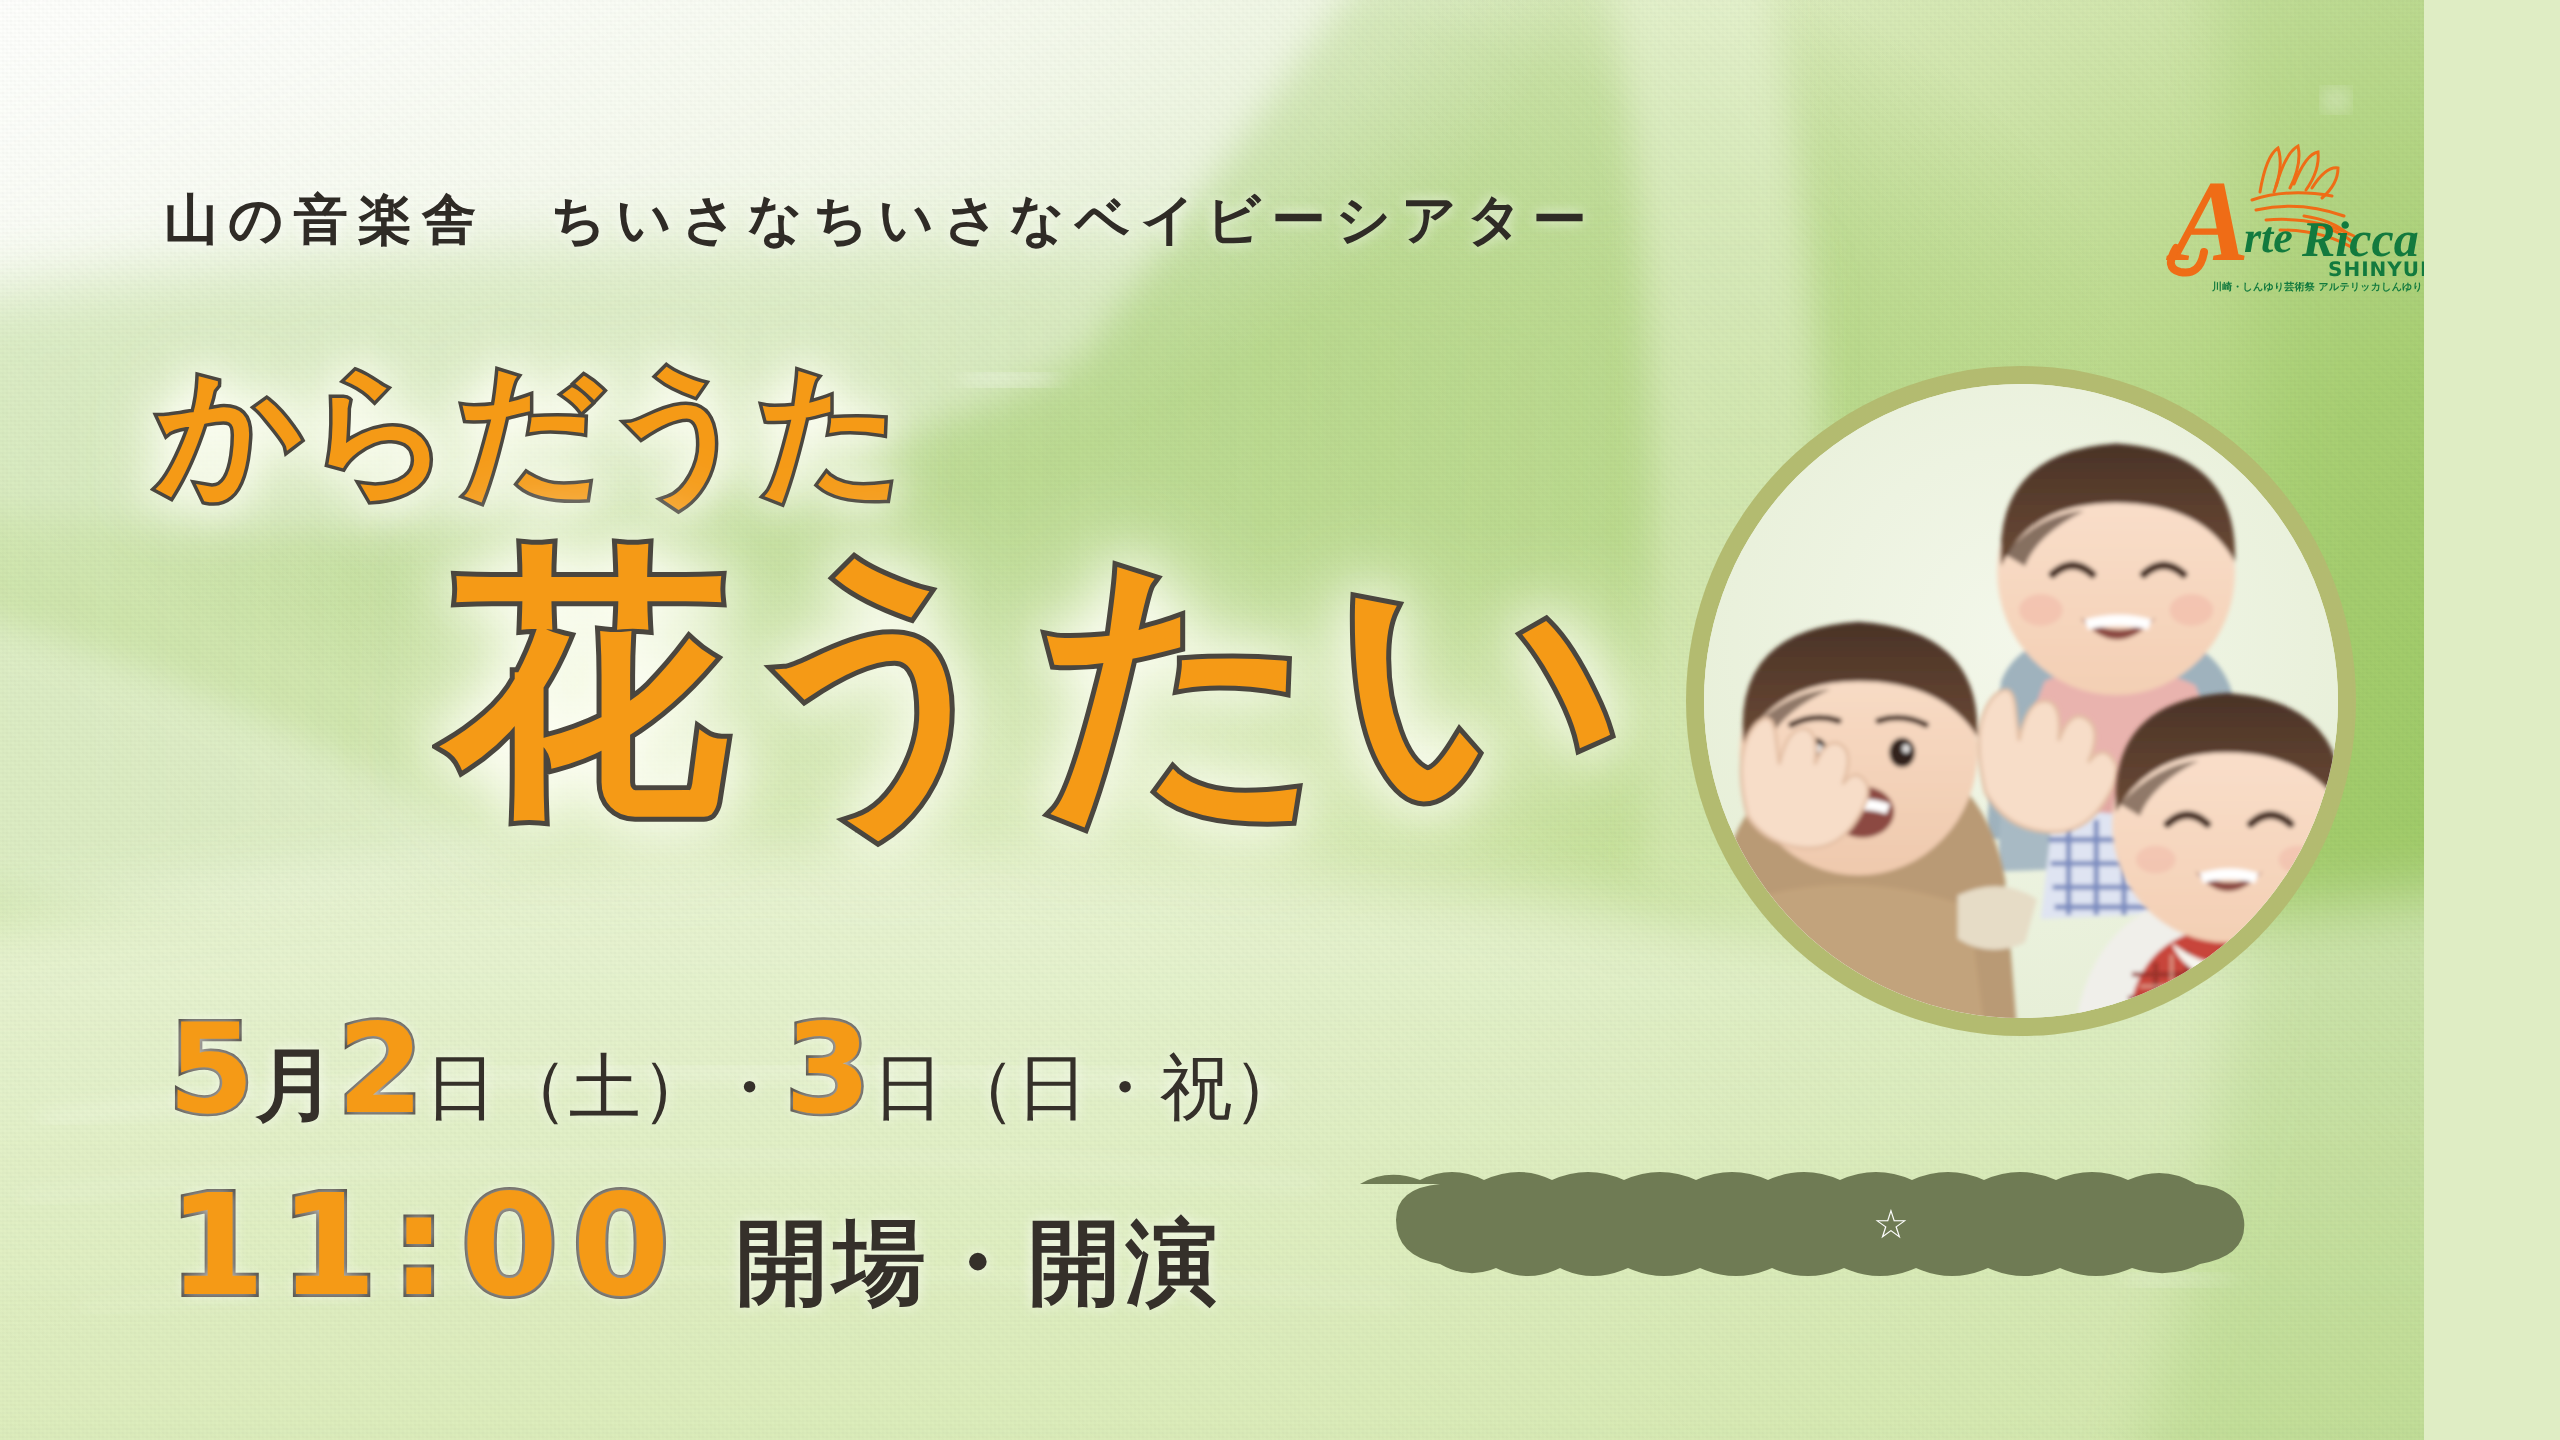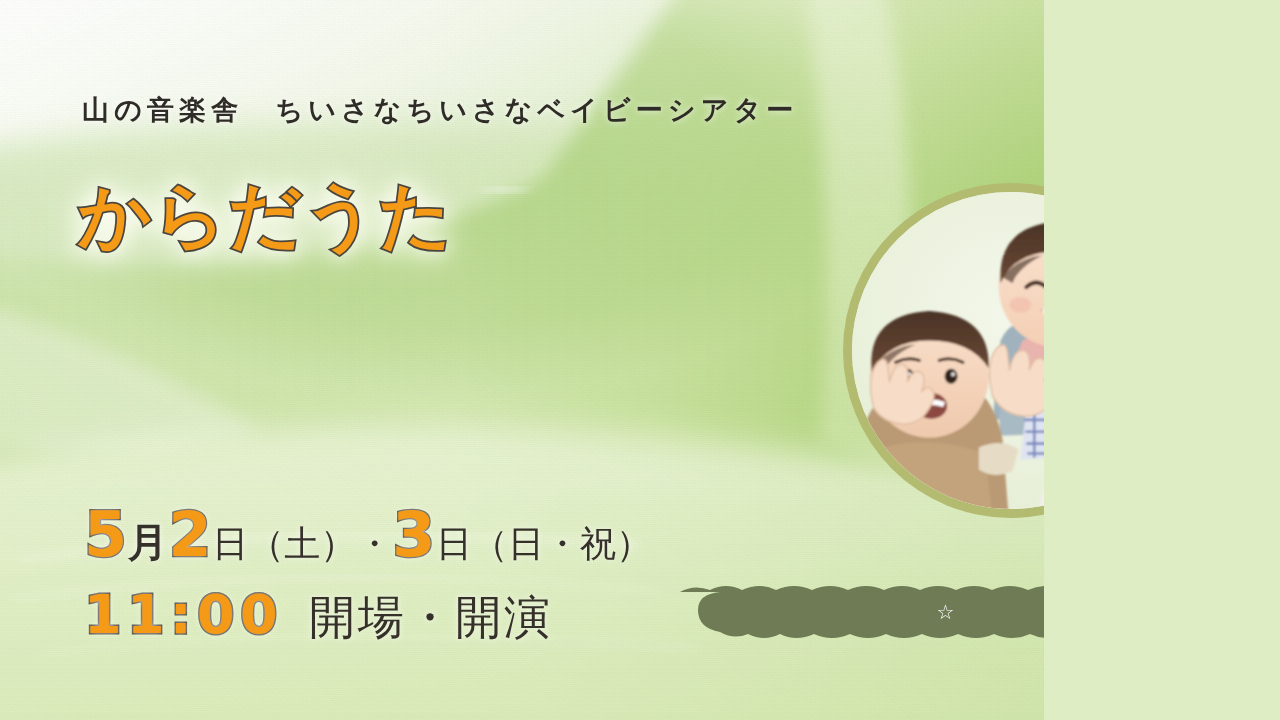--- a/index.html
+++ b/index.html
@@ -5,21 +5,21 @@
 <style>
   html,body{margin:0;padding:0;}
   body{
     width:1280px;height:720px;overflow:hidden;
     font-family:"Liberation Sans","DejaVu Sans",sans-serif;
     background:#dfedc4;
   }
 
   
   #poster{
-    position:relative;width:1044px;height:720px;overflow:hidden;
+    position:relative;width:1212px;height:720px;overflow:hidden;
     background:#e3efc9;
   }
 
   
   .bg-layer{position:absolute;inset:0;pointer-events:none;}
 
   .wash-base{
     background:
       linear-gradient(160deg,#eaf3d8 0%,#e2efc7 35%,#d8ebb4 70%,#cfe6a4 100%);
   }
@@ -102,26 +102,26 @@
   }
 
   
   #timeline{
     position:absolute;left:84px;top:588px;
     white-space:nowrap;line-height:1;
     font-family:"DejaVu Sans","Liberation Sans",sans-serif;
     text-shadow:0 0 7px rgba(255,255,255,.7);
   }
   #timeline .tnum{
-    font-size:54px;font-weight:700;color:#f59a16;
+    font-size:70px;font-weight:700;color:#f59a16;
     -webkit-text-stroke:3px #4a463f;paint-order:stroke fill;
     letter-spacing:.10em;
   }
   #timeline .tlabel{
-    font-size:46px;font-weight:400;color:#35302a;letter-spacing:.06em;
+    font-size:46px;font-weight:700;color:#35302a;letter-spacing:.06em;
     margin-left:26px;
   }
 
   
   #photo-wrap{
     position:absolute;left:843px;top:183px;width:335px;height:335px;
   }
   #photo-ring{
     position:absolute;inset:0;border-radius:50%;
     background:#b3bb70;
@@ -212,20 +212,21 @@
 
     <path d="M 1100,-40 L 1320,-40 L 1320,760 L 1060,760 Q 1180,380 1100,-40 Z" fill="#8cc052" opacity=".22" filter="url(#soft3)"></path>
   </svg>
 
   <div class="bg-layer paper-tex"></div>
 
   <div id="subtitle">山の音楽舎　ちいさなちいさなベイビーシアター</div>
 
   <div id="title-small">からだうた</div>
 
+  <div id="title-main">花うたい</div>
 
 
   <div id="dateline">
     <span class="num">5</span><span class="kan">月</span><span class="num">2</span><span class="kan-sm">日（土）</span><span class="kan-sm">・</span><span class="num">3</span><span class="kan-sm">日（日・祝）</span>
   </div>
 
   <div id="timeline">
     <span class="tnum">11:00</span><span class="tlabel">開場・開演</span>
   </div>
 

